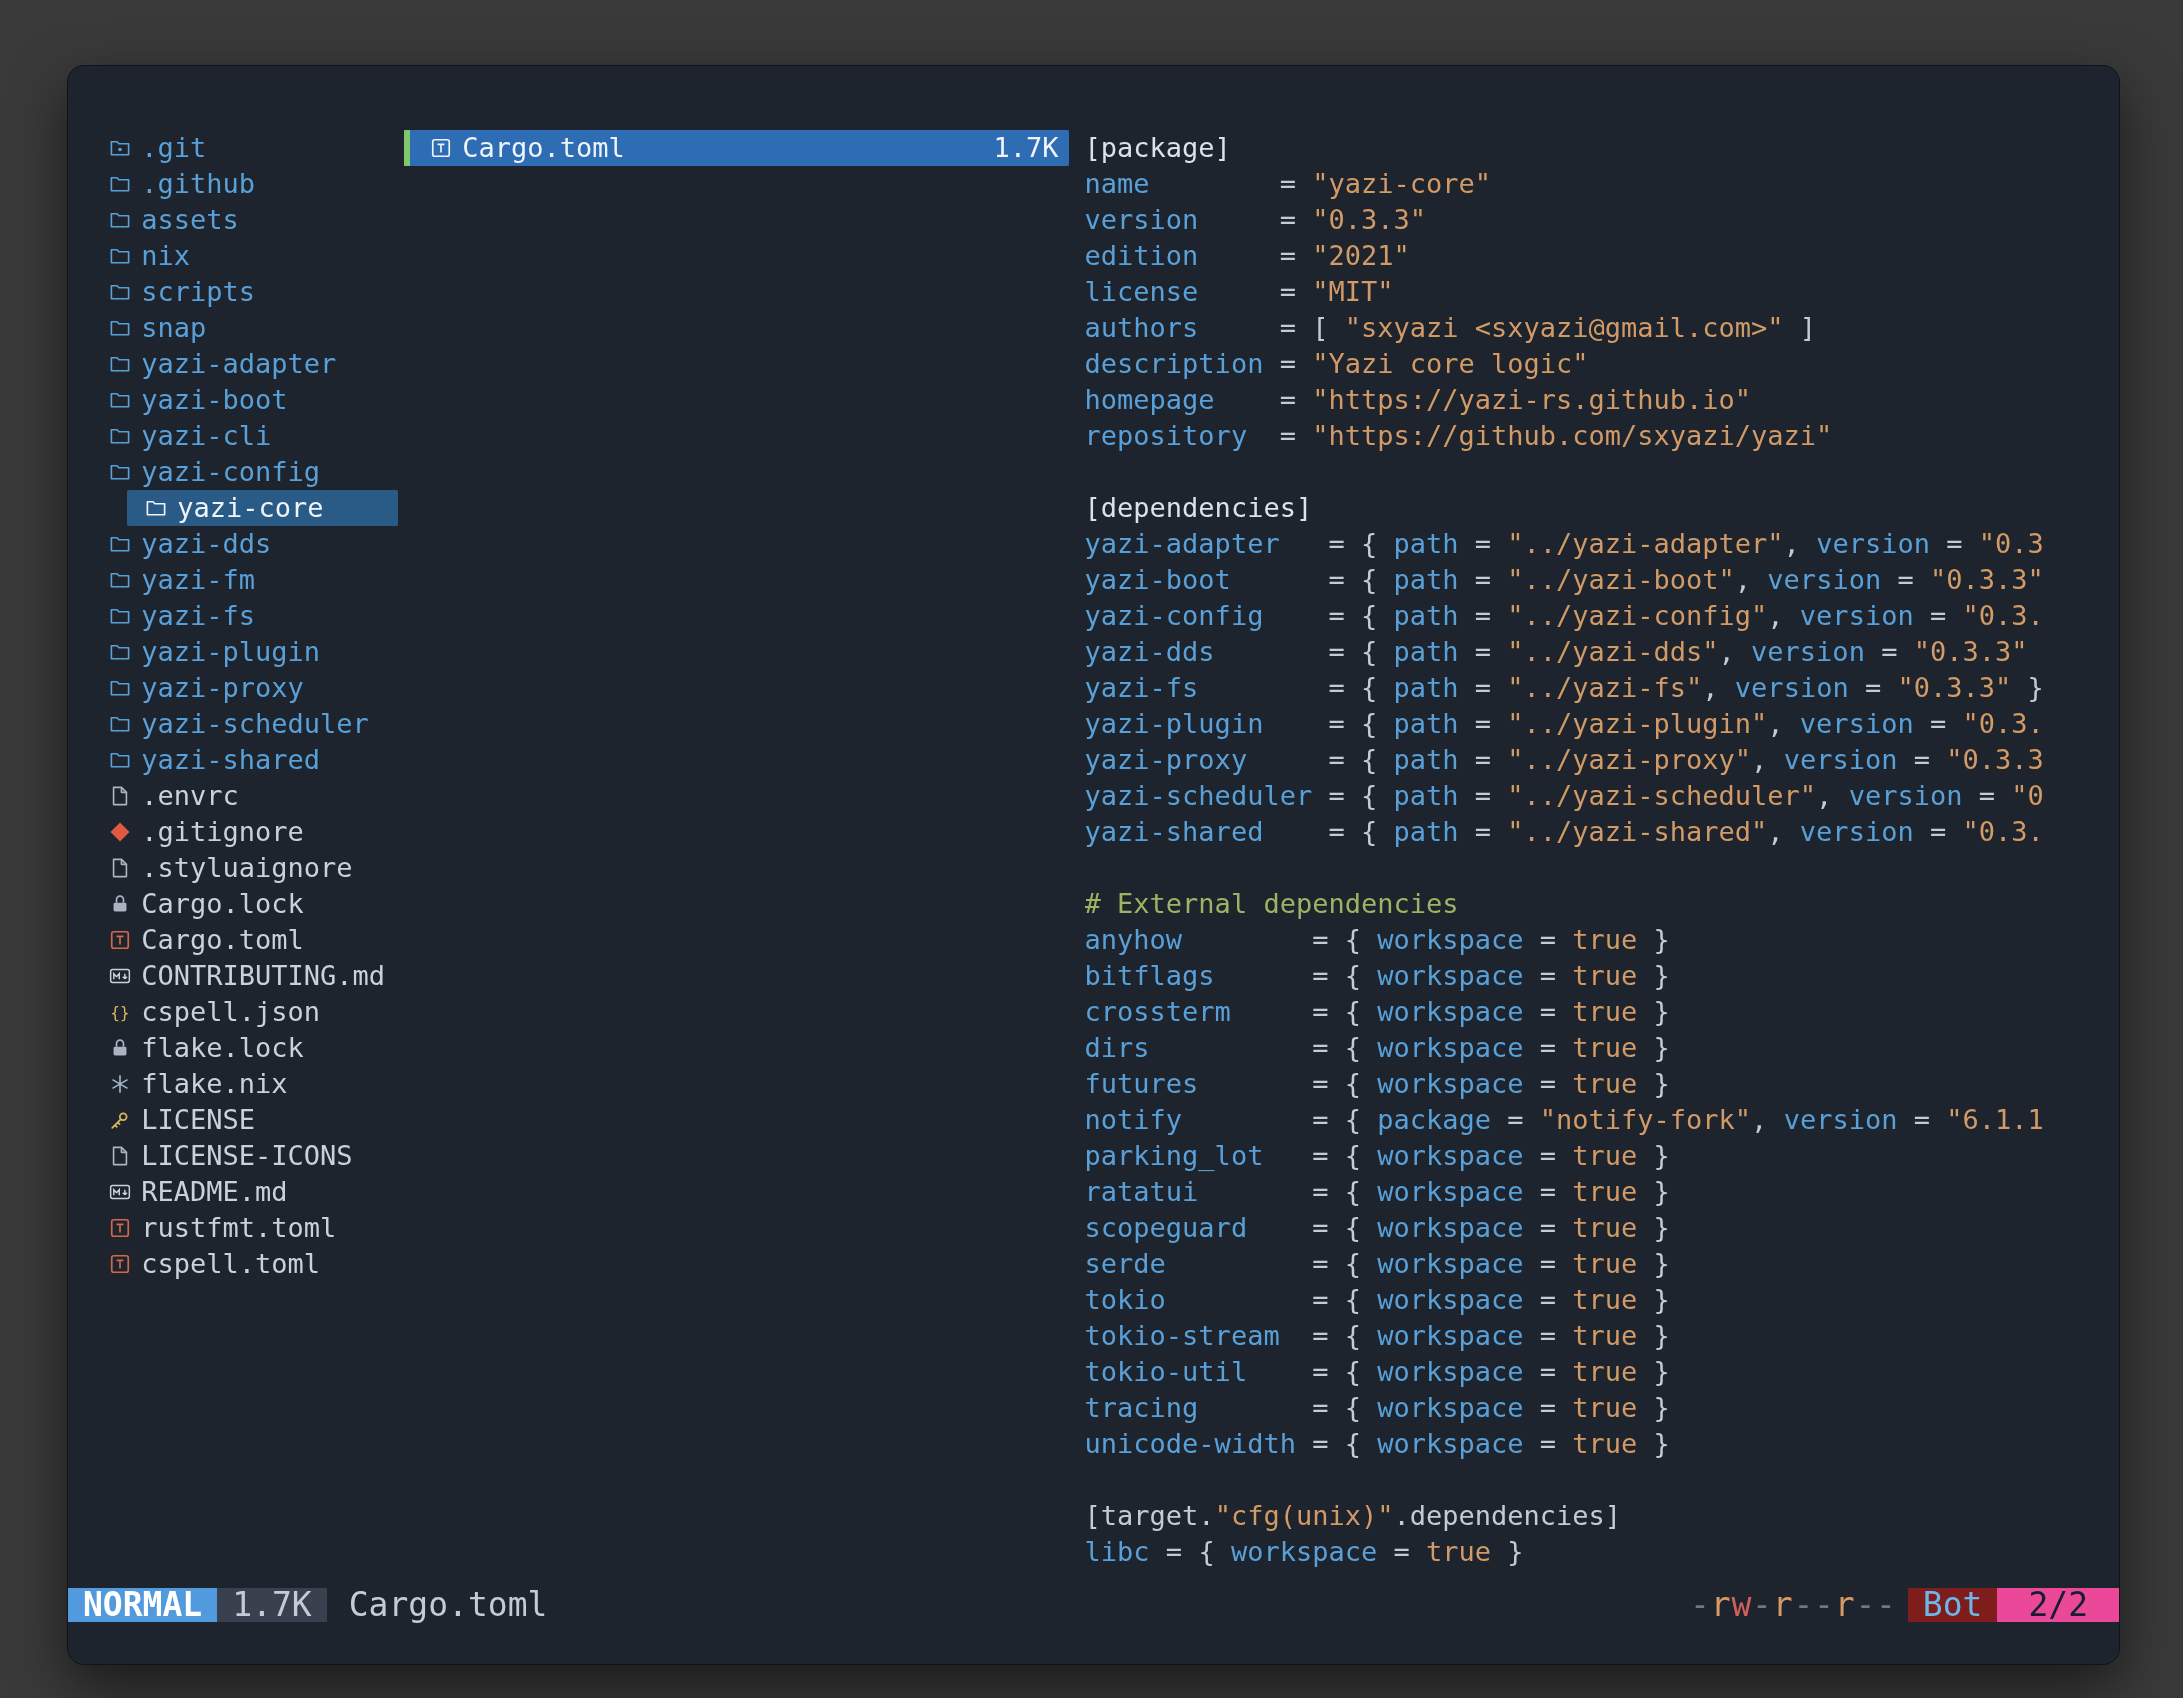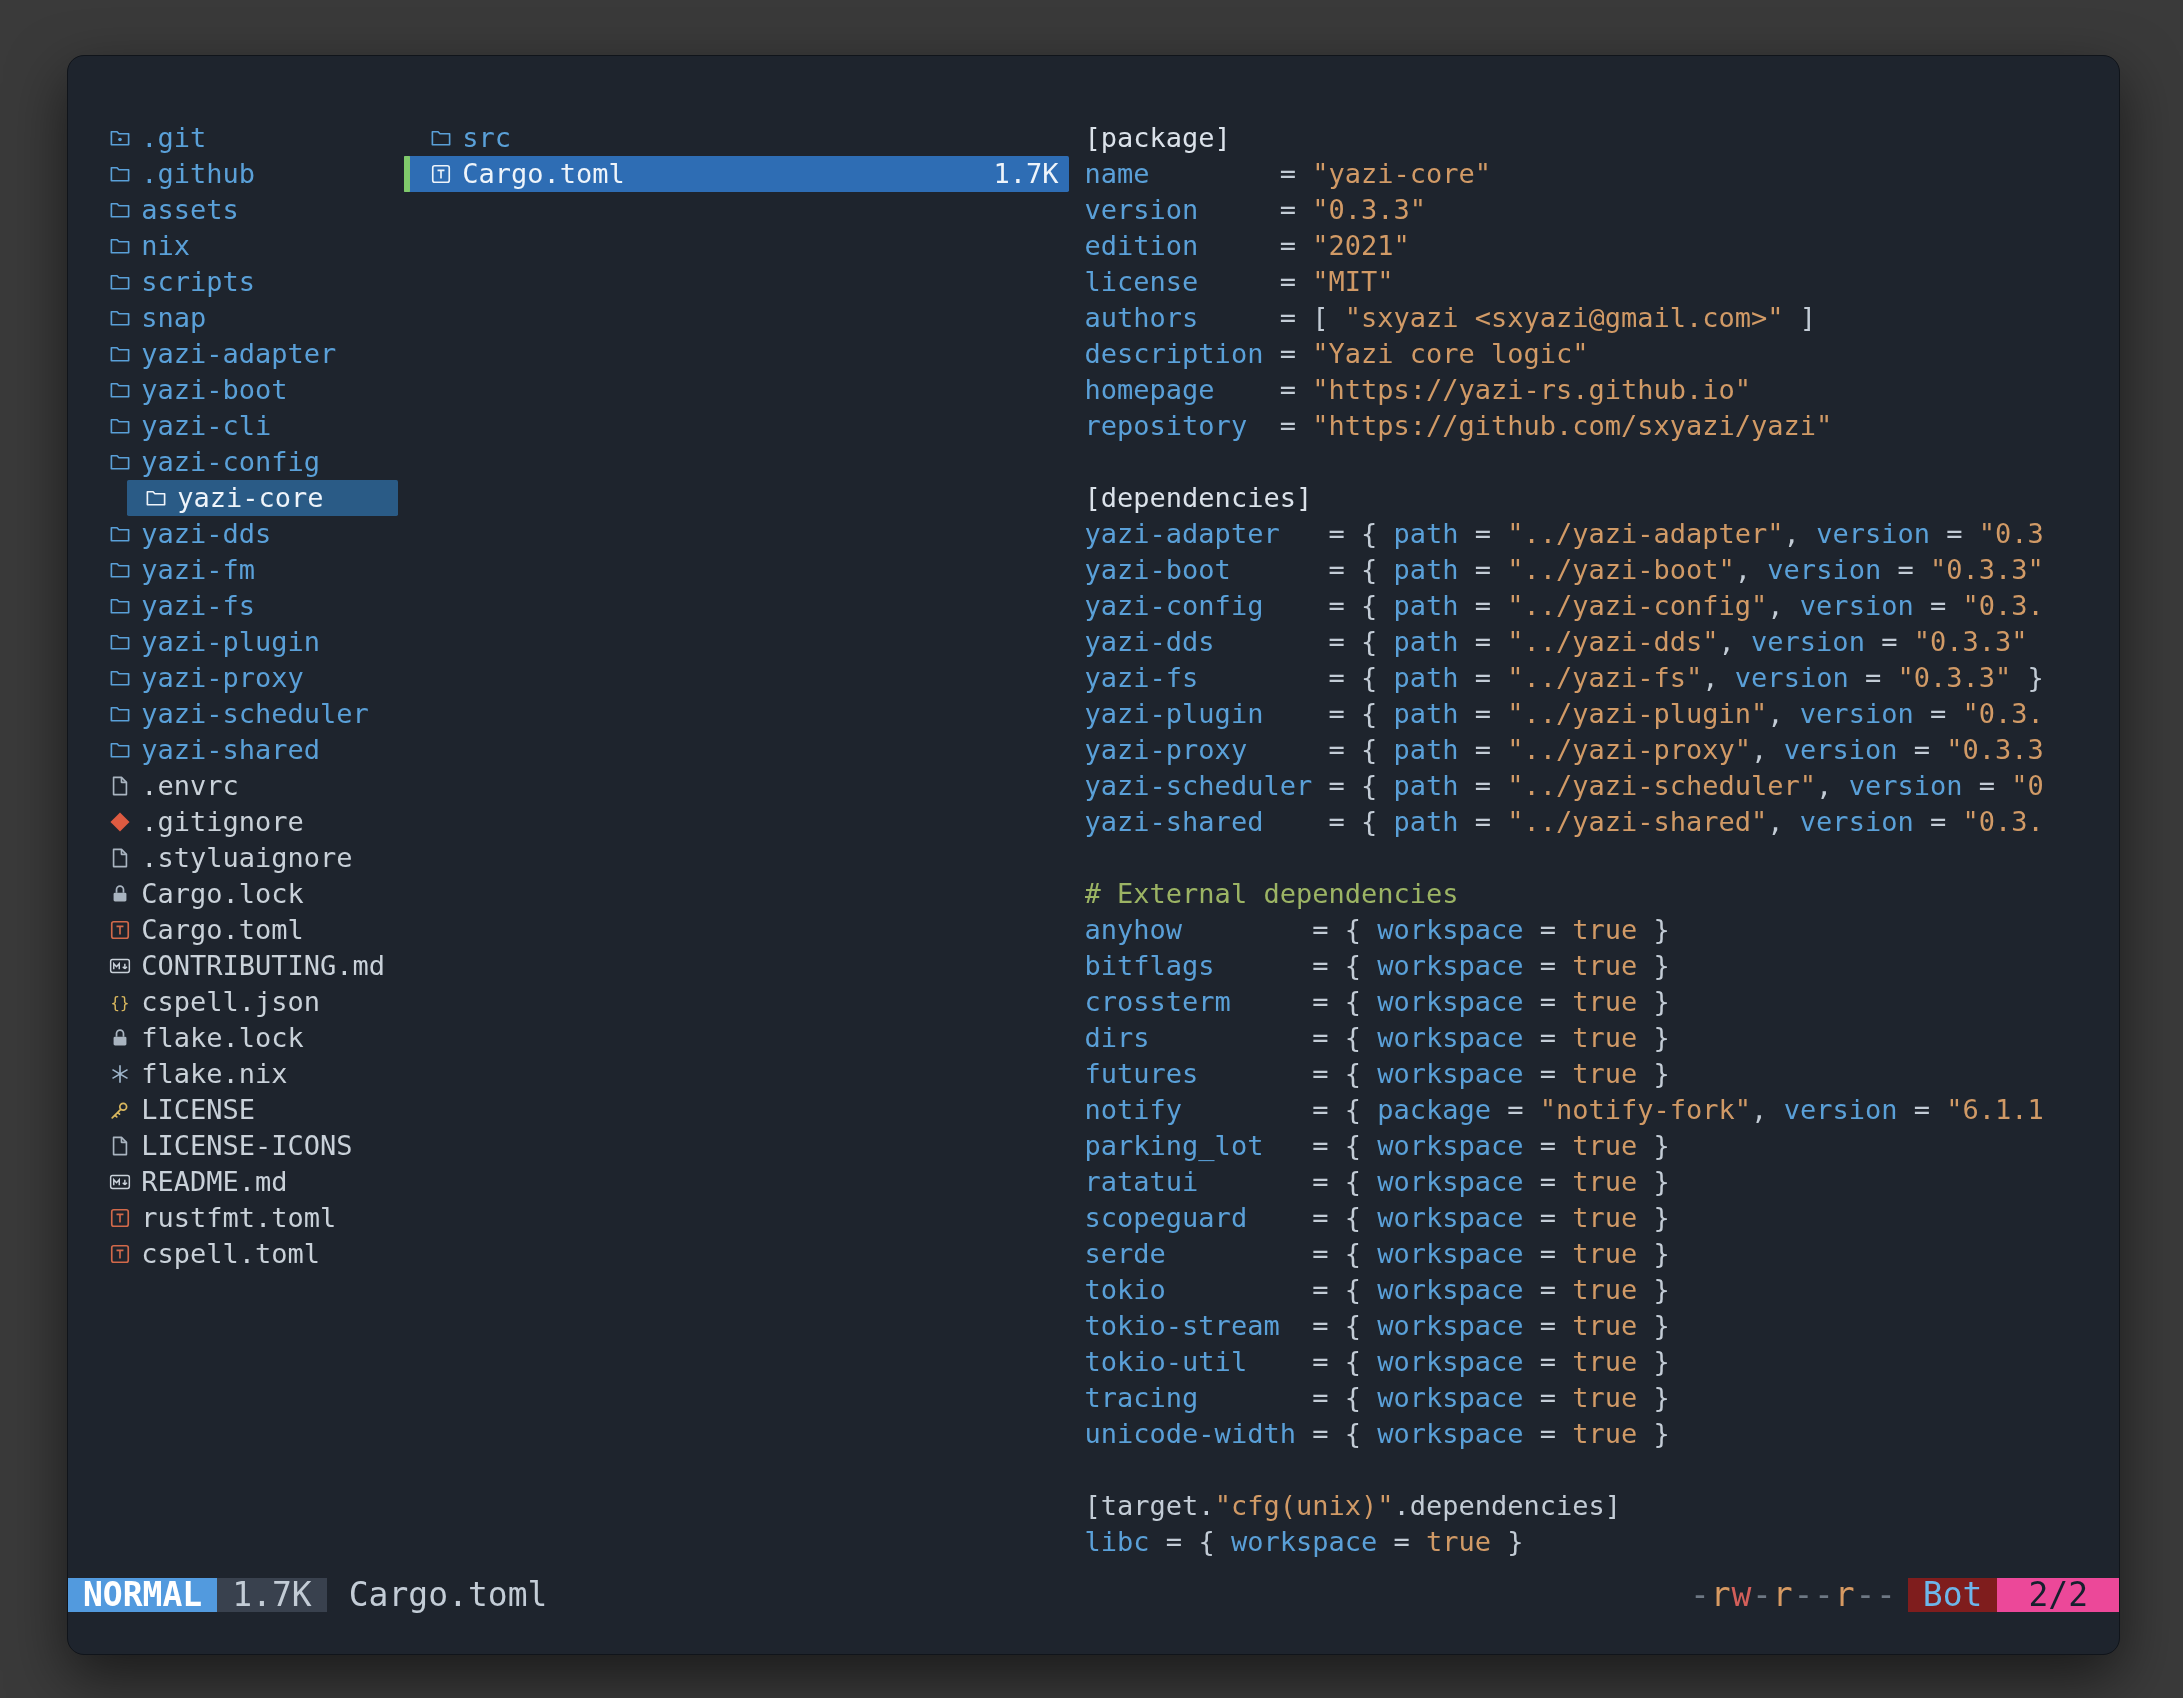--- a/index.html
+++ b/index.html
@@ -2,21 +2,21 @@
 <html style="font-size:13.4px"><head>
 <meta charset="utf-8">
 <style>
   html,body{margin:0;padding:0;}
   body{
     width:2183px;height:1698px;overflow:hidden;position:relative;
     background:#3a3a3a;
     font-family:"DejaVu Sans Mono", monospace;
   }
   .window{
-    position:absolute;left:67px;top:55px;width:2051px;height:1598px;
+    position:absolute;left:67px;top:65px;width:2051px;height:1598px;
     background:#1e242d;border:0.8px solid #10141a;border-radius:17px;
     box-shadow:0 22px 59px rgba(0,0,0,.55);
     display:flex;flex-direction:column;overflow:hidden;
   }
   .content{
     flex:1;display:flex;align-items:flex-start;
     padding:64px 25px 0 22.7px;
     font-size:27px;line-height:36px;
     overflow:hidden;
   }
@@ -177,23 +177,20 @@
         <div class="row file"><span class="icon" style="color: rgb(210, 105, 74);"><svg viewBox="0 0 24 24" fill="none" stroke="currentColor" stroke-width="1.8">
               <rect x="3" y="3" width="18" height="18" rx="2.2"></rect>
               <path d="M8.2 8h7.6M12 8v8.8"></path>
             </svg></span><span class="label">rustfmt.toml</span></div>
         <div class="row file"><span class="icon" style="color: rgb(210, 105, 74);"><svg viewBox="0 0 24 24" fill="none" stroke="currentColor" stroke-width="1.8">
               <rect x="3" y="3" width="18" height="18" rx="2.2"></rect>
               <path d="M8.2 8h7.6M12 8v8.8"></path>
             </svg></span><span class="label">cspell.toml</span></div>
       </div>
     <div class="pane pane-current">
-        <div class="row dir"><span class="marker" style="visibility: hidden;"></span><span class="icon" style="color: rgb(90, 160, 216);"><svg viewBox="0 0 24 24" fill="none" stroke="currentColor" stroke-width="1.8" stroke-linejoin="round">
-              <path d="M2.6 19.4V5.2h6.2l2 2.2h10.6v12z"></path>
-            </svg></span><span class="label">src</span></div>
         <div class="row file selected"><span class="marker"></span><span class="icon" style="color: rgb(210, 105, 74);"><svg viewBox="0 0 24 24" fill="none" stroke="currentColor" stroke-width="1.8">
               <rect x="3" y="3" width="18" height="18" rx="2.2"></rect>
               <path d="M8.2 8h7.6M12 8v8.8"></path>
             </svg></span><span class="label">Cargo.toml</span><span class="size">1.7K</span></div>
       </div>
     <div class="pane pane-preview"><div class="pline"><span class="sg-sec">[package]</span></div><div class="pline"><span class="sg-k">name</span><span class="sg-p">        = </span><span class="sg-s">"yazi-core"</span></div><div class="pline"><span class="sg-k">version</span><span class="sg-p">     = </span><span class="sg-s">"0.3.3"</span></div><div class="pline"><span class="sg-k">edition</span><span class="sg-p">     = </span><span class="sg-s">"2021"</span></div><div class="pline"><span class="sg-k">license</span><span class="sg-p">     = </span><span class="sg-s">"MIT"</span></div><div class="pline"><span class="sg-k">authors</span><span class="sg-p">     = [ </span><span class="sg-s">"sxyazi &lt;sxyazi@gmail.com&gt;"</span><span class="sg-p"> ]</span></div><div class="pline"><span class="sg-k">description</span><span class="sg-p"> = </span><span class="sg-s">"Yazi core logic"</span></div><div class="pline"><span class="sg-k">homepage</span><span class="sg-p">    = </span><span class="sg-s">"https://yazi-rs.github.io"</span></div><div class="pline"><span class="sg-k">repository</span><span class="sg-p">  = </span><span class="sg-s">"https://github.com/sxyazi/yazi"</span></div><div class="pline">&nbsp;</div><div class="pline"><span class="sg-sec">[dependencies]</span></div><div class="pline"><span class="sg-k">yazi-adapter</span><span class="sg-p">   = { </span><span class="sg-k">path</span><span class="sg-p"> = </span><span class="sg-s">"../yazi-adapter"</span><span class="sg-p">, </span><span class="sg-k">version</span><span class="sg-p"> = </span><span class="sg-s">"0.3</span></div><div class="pline"><span class="sg-k">yazi-boot</span><span class="sg-p">      = { </span><span class="sg-k">path</span><span class="sg-p"> = </span><span class="sg-s">"../yazi-boot"</span><span class="sg-p">, </span><span class="sg-k">version</span><span class="sg-p"> = </span><span class="sg-s">"0.3.3"</span></div><div class="pline"><span class="sg-k">yazi-config</span><span class="sg-p">    = { </span><span class="sg-k">path</span><span class="sg-p"> = </span><span class="sg-s">"../yazi-config"</span><span class="sg-p">, </span><span class="sg-k">version</span><span class="sg-p"> = </span><span class="sg-s">"0.3.</span></div><div class="pline"><span class="sg-k">yazi-dds</span><span class="sg-p">       = { </span><span class="sg-k">path</span><span class="sg-p"> = </span><span class="sg-s">"../yazi-dds"</span><span class="sg-p">, </span><span class="sg-k">version</span><span class="sg-p"> = </span><span class="sg-s">"0.3.3"</span></div><div class="pline"><span class="sg-k">yazi-fs</span><span class="sg-p">        = { </span><span class="sg-k">path</span><span class="sg-p"> = </span><span class="sg-s">"../yazi-fs"</span><span class="sg-p">, </span><span class="sg-k">version</span><span class="sg-p"> = </span><span class="sg-s">"0.3.3"</span><span class="sg-p"> }</span></div><div class="pline"><span class="sg-k">yazi-plugin</span><span class="sg-p">    = { </span><span class="sg-k">path</span><span class="sg-p"> = </span><span class="sg-s">"../yazi-plugin"</span><span class="sg-p">, </span><span class="sg-k">version</span><span class="sg-p"> = </span><span class="sg-s">"0.3.</span></div><div class="pline"><span class="sg-k">yazi-proxy</span><span class="sg-p">     = { </span><span class="sg-k">path</span><span class="sg-p"> = </span><span class="sg-s">"../yazi-proxy"</span><span class="sg-p">, </span><span class="sg-k">version</span><span class="sg-p"> = </span><span class="sg-s">"0.3.3</span></div><div class="pline"><span class="sg-k">yazi-scheduler</span><span class="sg-p"> = { </span><span class="sg-k">path</span><span class="sg-p"> = </span><span class="sg-s">"../yazi-scheduler"</span><span class="sg-p">, </span><span class="sg-k">version</span><span class="sg-p"> = </span><span class="sg-s">"0</span></div><div class="pline"><span class="sg-k">yazi-shared</span><span class="sg-p">    = { </span><span class="sg-k">path</span><span class="sg-p"> = </span><span class="sg-s">"../yazi-shared"</span><span class="sg-p">, </span><span class="sg-k">version</span><span class="sg-p"> = </span><span class="sg-s">"0.3.</span></div><div class="pline">&nbsp;</div><div class="pline"><span class="sg-c"># External dependencies</span></div><div class="pline"><span class="sg-k">anyhow</span><span class="sg-p">        = { </span><span class="sg-k">workspace</span><span class="sg-p"> = </span><span class="sg-s">true</span><span class="sg-p"> }</span></div><div class="pline"><span class="sg-k">bitflags</span><span class="sg-p">      = { </span><span class="sg-k">workspace</span><span class="sg-p"> = </span><span class="sg-s">true</span><span class="sg-p"> }</span></div><div class="pline"><span class="sg-k">crossterm</span><span class="sg-p">     = { </span><span class="sg-k">workspace</span><span class="sg-p"> = </span><span class="sg-s">true</span><span class="sg-p"> }</span></div><div class="pline"><span class="sg-k">dirs</span><span class="sg-p">          = { </span><span class="sg-k">workspace</span><span class="sg-p"> = </span><span class="sg-s">true</span><span class="sg-p"> }</span></div><div class="pline"><span class="sg-k">futures</span><span class="sg-p">       = { </span><span class="sg-k">workspace</span><span class="sg-p"> = </span><span class="sg-s">true</span><span class="sg-p"> }</span></div><div class="pline"><span class="sg-k">notify</span><span class="sg-p">        = { </span><span class="sg-k">package</span><span class="sg-p"> = </span><span class="sg-s">"notify-fork"</span><span class="sg-p">, </span><span class="sg-k">version</span><span class="sg-p"> = </span><span class="sg-s">"6.1.1</span></div><div class="pline"><span class="sg-k">parking_lot</span><span class="sg-p">   = { </span><span class="sg-k">workspace</span><span class="sg-p"> = </span><span class="sg-s">true</span><span class="sg-p"> }</span></div><div class="pline"><span class="sg-k">ratatui</span><span class="sg-p">       = { </span><span class="sg-k">workspace</span><span class="sg-p"> = </span><span class="sg-s">true</span><span class="sg-p"> }</span></div><div class="pline"><span class="sg-k">scopeguard</span><span class="sg-p">    = { </span><span class="sg-k">workspace</span><span class="sg-p"> = </span><span class="sg-s">true</span><span class="sg-p"> }</span></div><div class="pline"><span class="sg-k">serde</span><span class="sg-p">         = { </span><span class="sg-k">workspace</span><span class="sg-p"> = </span><span class="sg-s">true</span><span class="sg-p"> }</span></div><div class="pline"><span class="sg-k">tokio</span><span class="sg-p">         = { </span><span class="sg-k">workspace</span><span class="sg-p"> = </span><span class="sg-s">true</span><span class="sg-p"> }</span></div><div class="pline"><span class="sg-k">tokio-stream</span><span class="sg-p">  = { </span><span class="sg-k">workspace</span><span class="sg-p"> = </span><span class="sg-s">true</span><span class="sg-p"> }</span></div><div class="pline"><span class="sg-k">tokio-util</span><span class="sg-p">    = { </span><span class="sg-k">workspace</span><span class="sg-p"> = </span><span class="sg-s">true</span><span class="sg-p"> }</span></div><div class="pline"><span class="sg-k">tracing</span><span class="sg-p">       = { </span><span class="sg-k">workspace</span><span class="sg-p"> = </span><span class="sg-s">true</span><span class="sg-p"> }</span></div><div class="pline"><span class="sg-k">unicode-width</span><span class="sg-p"> = { </span><span class="sg-k">workspace</span><span class="sg-p"> = </span><span class="sg-s">true</span><span class="sg-p"> }</span></div><div class="pline">&nbsp;</div><div class="pline"><span class="sg-p">[target.</span><span class="sg-s">"cfg(unix)"</span><span class="sg-p">.dependencies]</span></div><div class="pline"><span class="sg-k">libc</span><span class="sg-p"> = { </span><span class="sg-k">workspace</span><span class="sg-p"> = </span><span class="sg-s">true</span><span class="sg-p"> }</span></div></div>
   </div>
   <div class="statusbar">
     <div class="s-left">
       <span class="badge mode">NORMAL</span>

